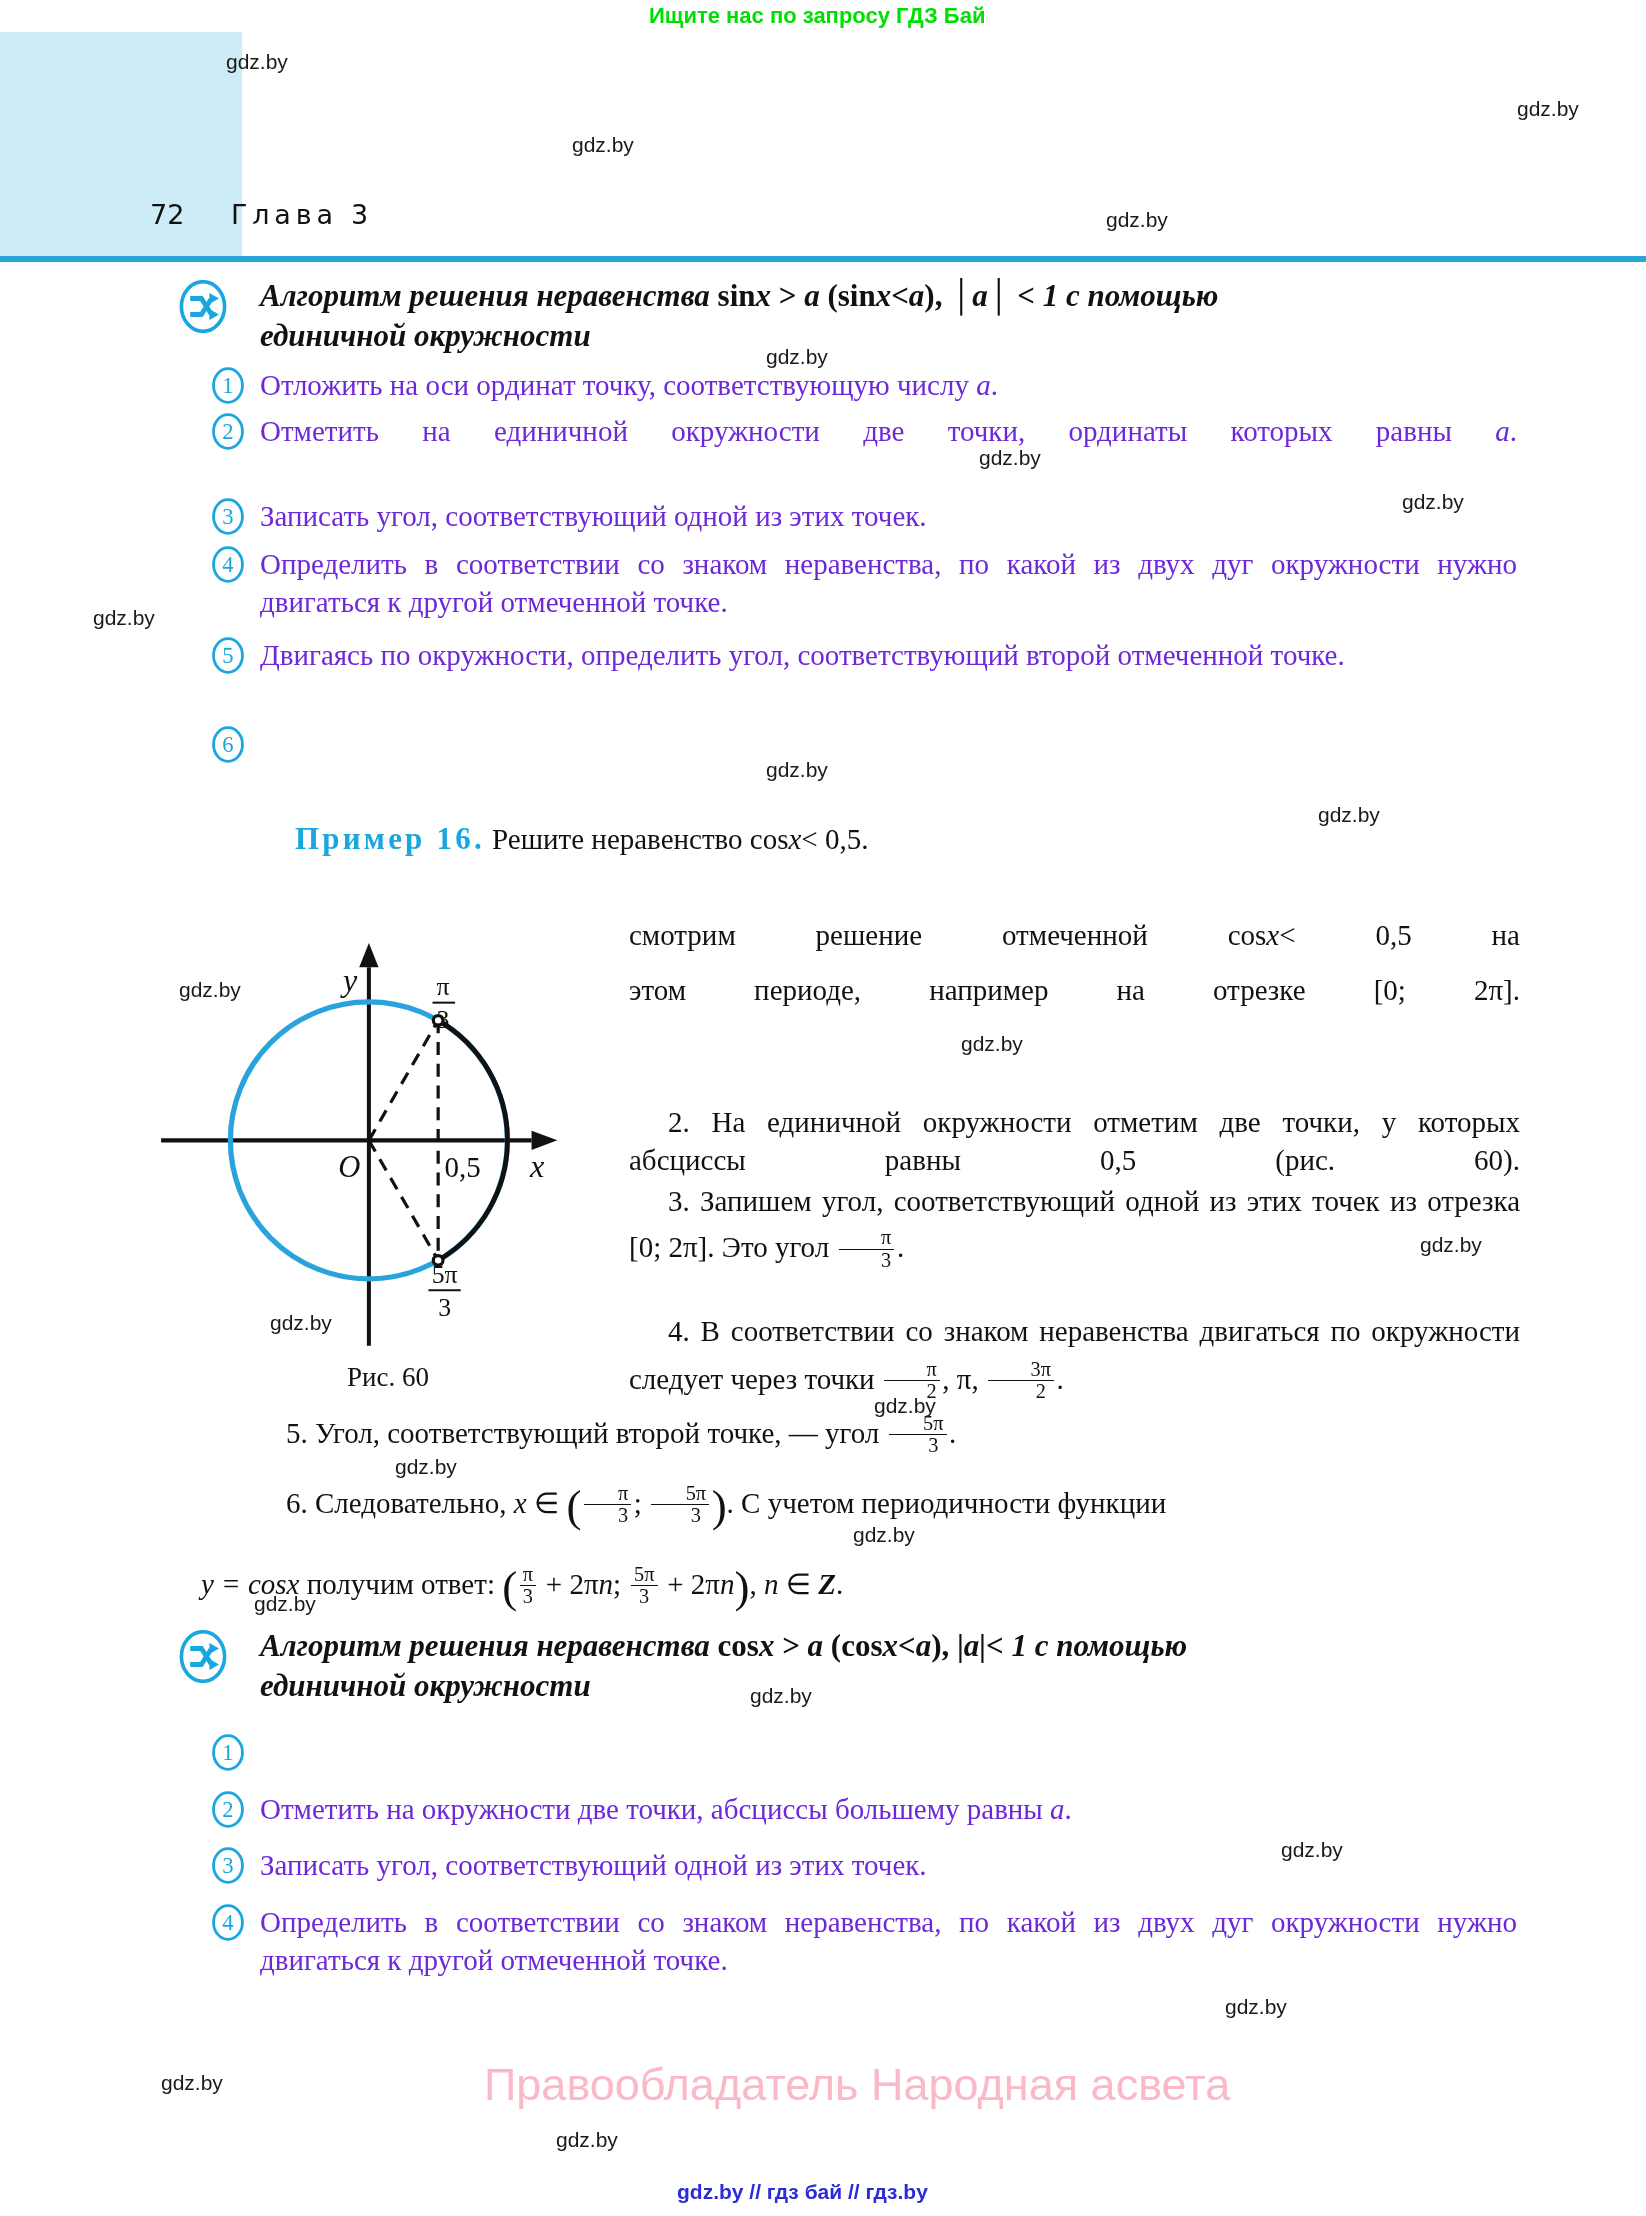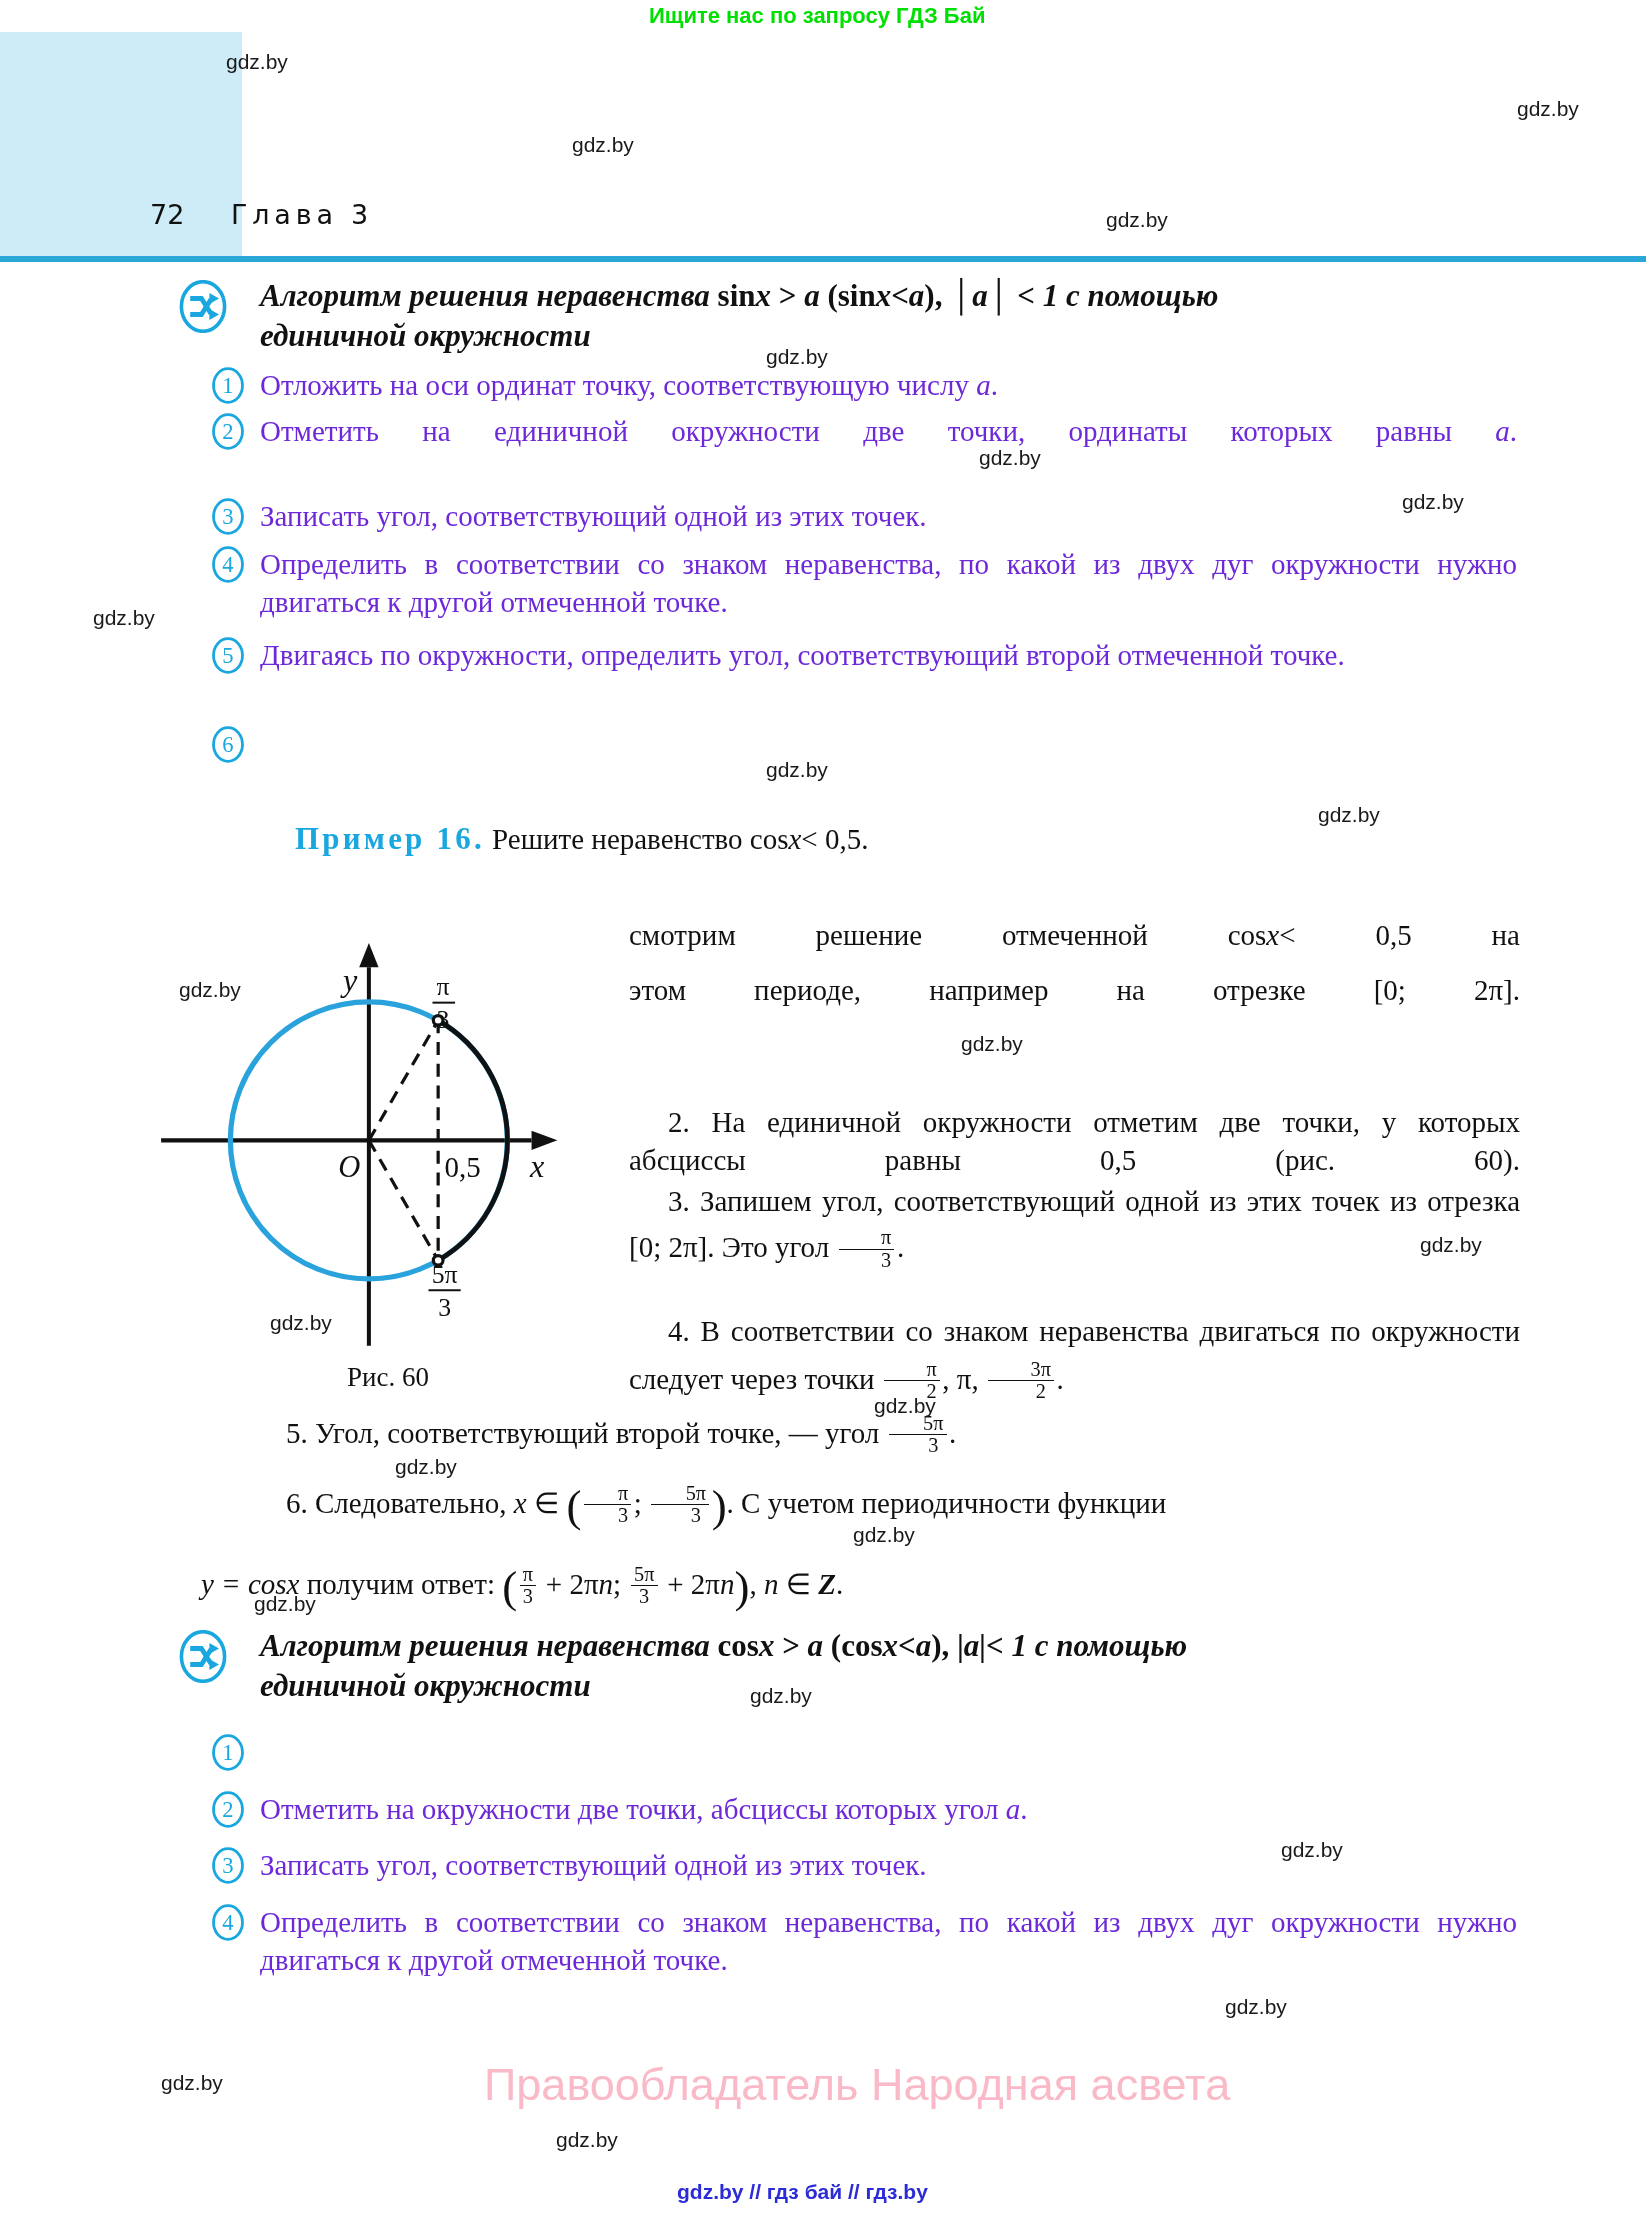--- a/index.html
+++ b/index.html
@@ -312,21 +312,21 @@
     <span class="glyph">1</span>
   </div>
 
   <div class="num-badge" style="left:211px;top:1791px;">
     <svg viewBox="0 0 42 46" width="34" height="37">
         <ellipse cx="21" cy="23" rx="18" ry="21" fill="none" stroke="#1aa7e0" stroke-width="3.5"></ellipse>
       </svg>
     <span class="glyph">2</span>
   </div>
   <div class="li-text" style="left:260px;top:1791px;width:1257px;">
-    <span>Отметить на окружности две точки, абсциссы которых угол </span><i class="v">a</i><span>.</span>
+    <span>Отметить на окружности две точки, абсциссы большему равны </span><i class="v">a</i><span>.</span>
   </div>
 
   <div class="num-badge" style="left:211px;top:1847px;">
     <svg viewBox="0 0 42 46" width="34" height="37">
         <ellipse cx="21" cy="23" rx="18" ry="21" fill="none" stroke="#1aa7e0" stroke-width="3.5"></ellipse>
       </svg>
     <span class="glyph">3</span>
   </div>
   <div class="li-text" style="left:260px;top:1847px;width:1257px;">Записать угол, соответствующий одной из этих точек.</div>
 

